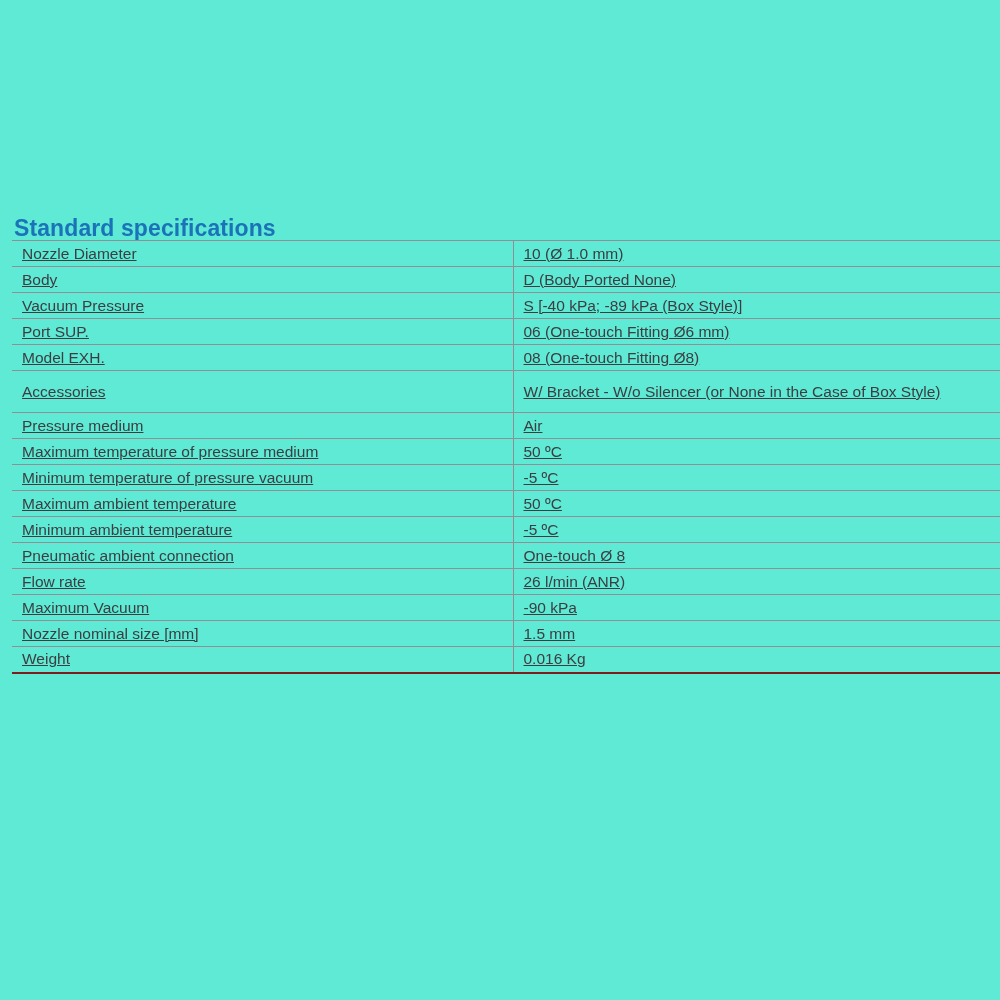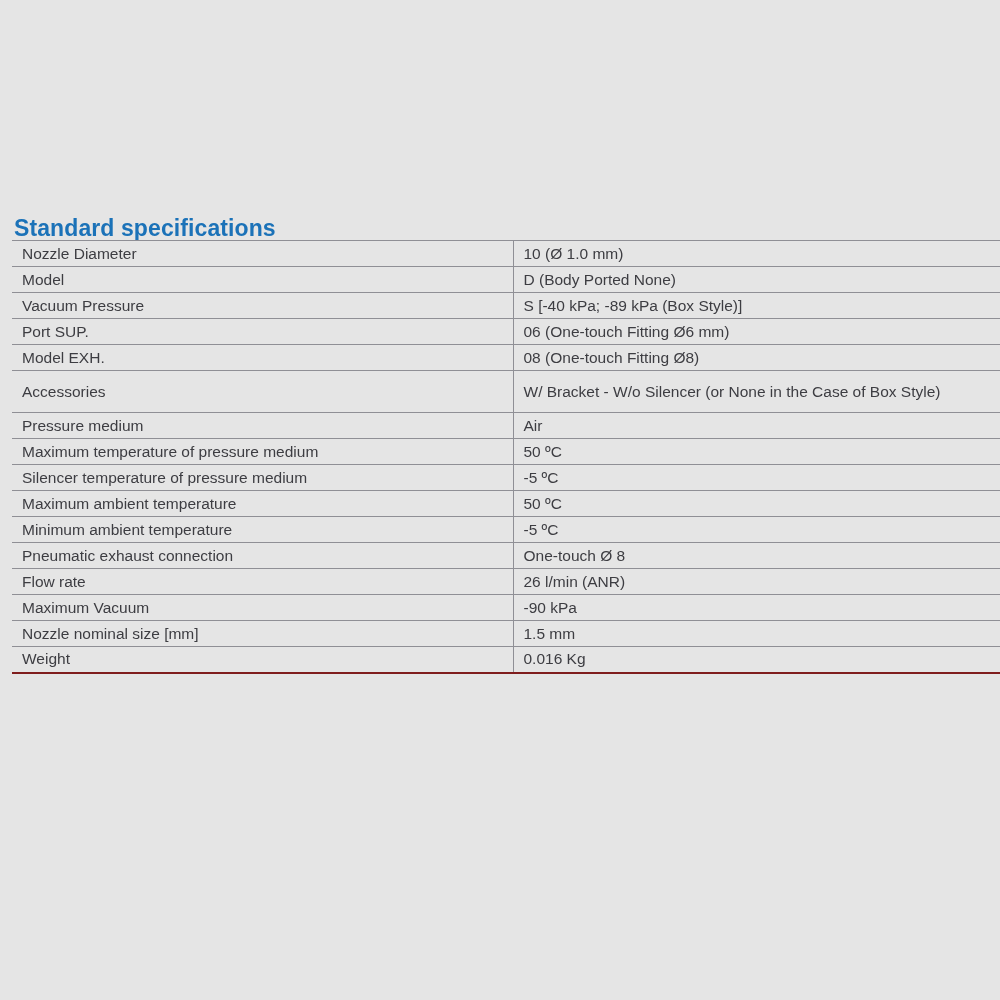--- a/index.html
+++ b/index.html
@@ -12,21 +12,21 @@
     height: 1000px;
     overflow: hidden;
     font-family: "Liberation Sans", sans-serif;
     -webkit-font-smoothing: antialiased;
   }
 
   .page {
     position: relative;
     width: 1000px;
     height: 1000px;
-    background: #e5e5e5;
+    background: #5eead4;
   }
 
   .section-title {
     position: absolute;
     left: 14px;
     top: 196px;
     font-size: 23px;
     font-weight: bold;
     color: #1b72b8;
     letter-spacing: 0.1px;
@@ -50,20 +50,21 @@
   }
 
   .spec-table td {
     font-size: 15.5px;
     color: #3d3d42;
     padding: 0 0 0 10px;
     vertical-align: middle;
     line-height: 18px;
     height: 26px;
     box-sizing: border-box;
+    text-decoration: underline;
   }
 
   .spec-table td.label-cell {
     width: 501px;
     border-right: 1px solid #8f8f95;
   }
 
   .spec-table td.value-cell {
     width: 576px;
   }
@@ -81,21 +82,21 @@
 
   <h2 class="section-title">Standard specifications</h2>
 
   <table class="spec-table">
     <tbody>
         <tr>
           <td class="label-cell">Nozzle Diameter</td>
           <td class="value-cell">10 (Ø 1.0 mm)</td>
         </tr>
         <tr>
-          <td class="label-cell">Model</td>
+          <td class="label-cell">Body</td>
           <td class="value-cell">D (Body Ported None)</td>
         </tr>
         <tr>
           <td class="label-cell">Vacuum Pressure</td>
           <td class="value-cell">S [-40 kPa; -89 kPa (Box Style)]</td>
         </tr>
         <tr>
           <td class="label-cell">Port SUP.</td>
           <td class="value-cell">06 (One-touch Fitting Ø6 mm)</td>
         </tr>
@@ -109,33 +110,33 @@
         </tr>
         <tr>
           <td class="label-cell">Pressure medium</td>
           <td class="value-cell">Air</td>
         </tr>
         <tr>
           <td class="label-cell">Maximum temperature of pressure medium</td>
           <td class="value-cell">50 ºC</td>
         </tr>
         <tr>
-          <td class="label-cell">Silencer temperature of pressure medium</td>
+          <td class="label-cell">Minimum temperature of pressure vacuum</td>
           <td class="value-cell">-5 ºC</td>
         </tr>
         <tr>
           <td class="label-cell">Maximum ambient temperature</td>
           <td class="value-cell">50 ºC</td>
         </tr>
         <tr>
           <td class="label-cell">Minimum ambient temperature</td>
           <td class="value-cell">-5 ºC</td>
         </tr>
         <tr>
-          <td class="label-cell">Pneumatic exhaust connection</td>
+          <td class="label-cell">Pneumatic ambient connection</td>
           <td class="value-cell">One-touch Ø 8</td>
         </tr>
         <tr>
           <td class="label-cell">Flow rate</td>
           <td class="value-cell">26 l/min (ANR)</td>
         </tr>
         <tr>
           <td class="label-cell">Maximum Vacuum</td>
           <td class="value-cell">-90 kPa</td>
         </tr>

